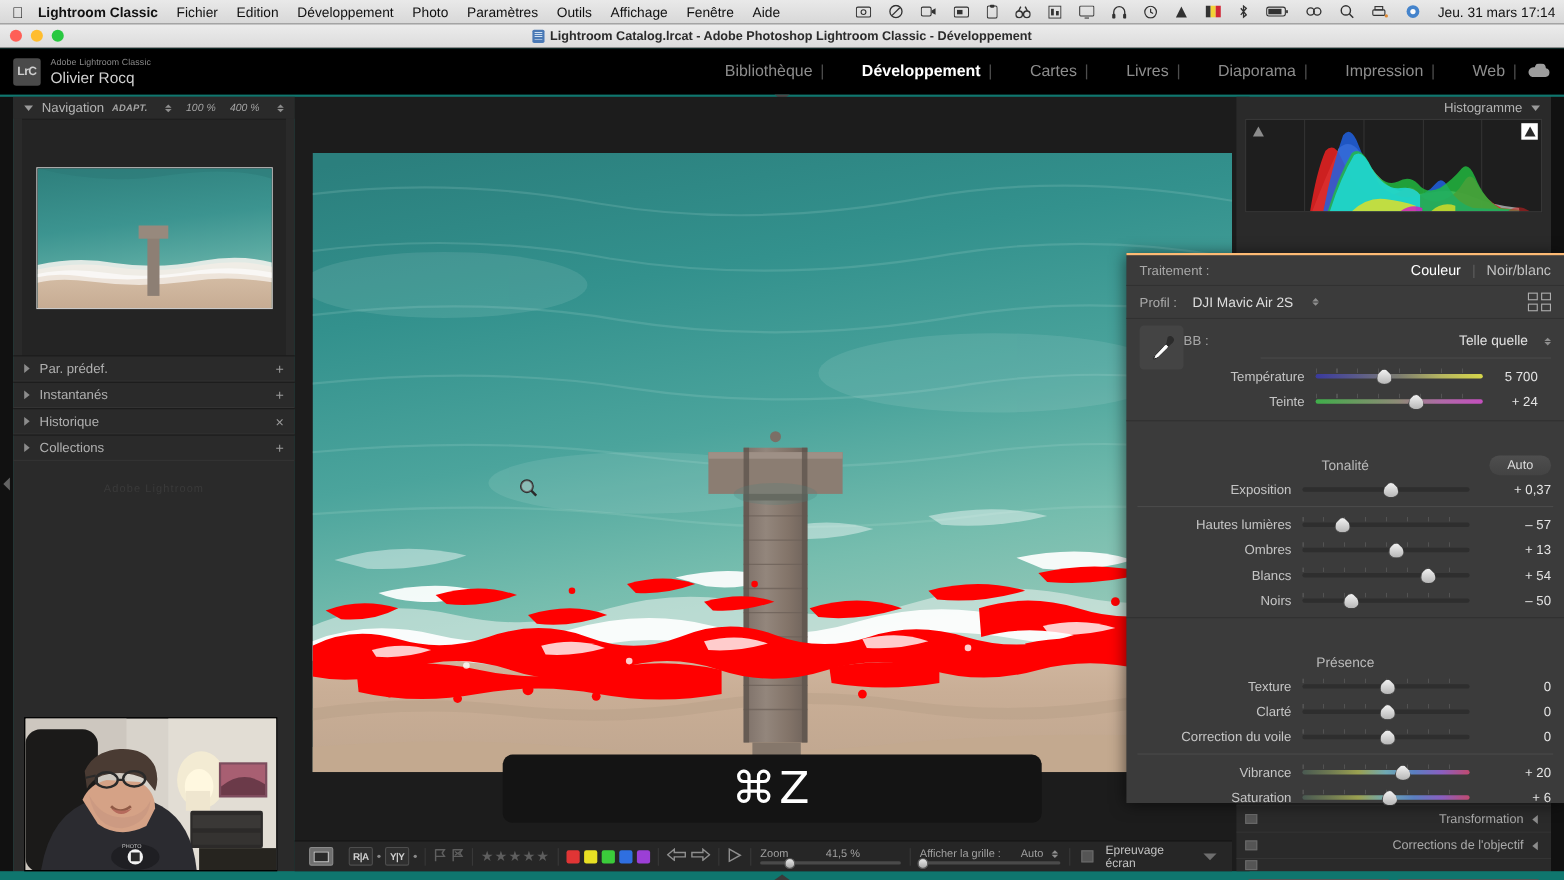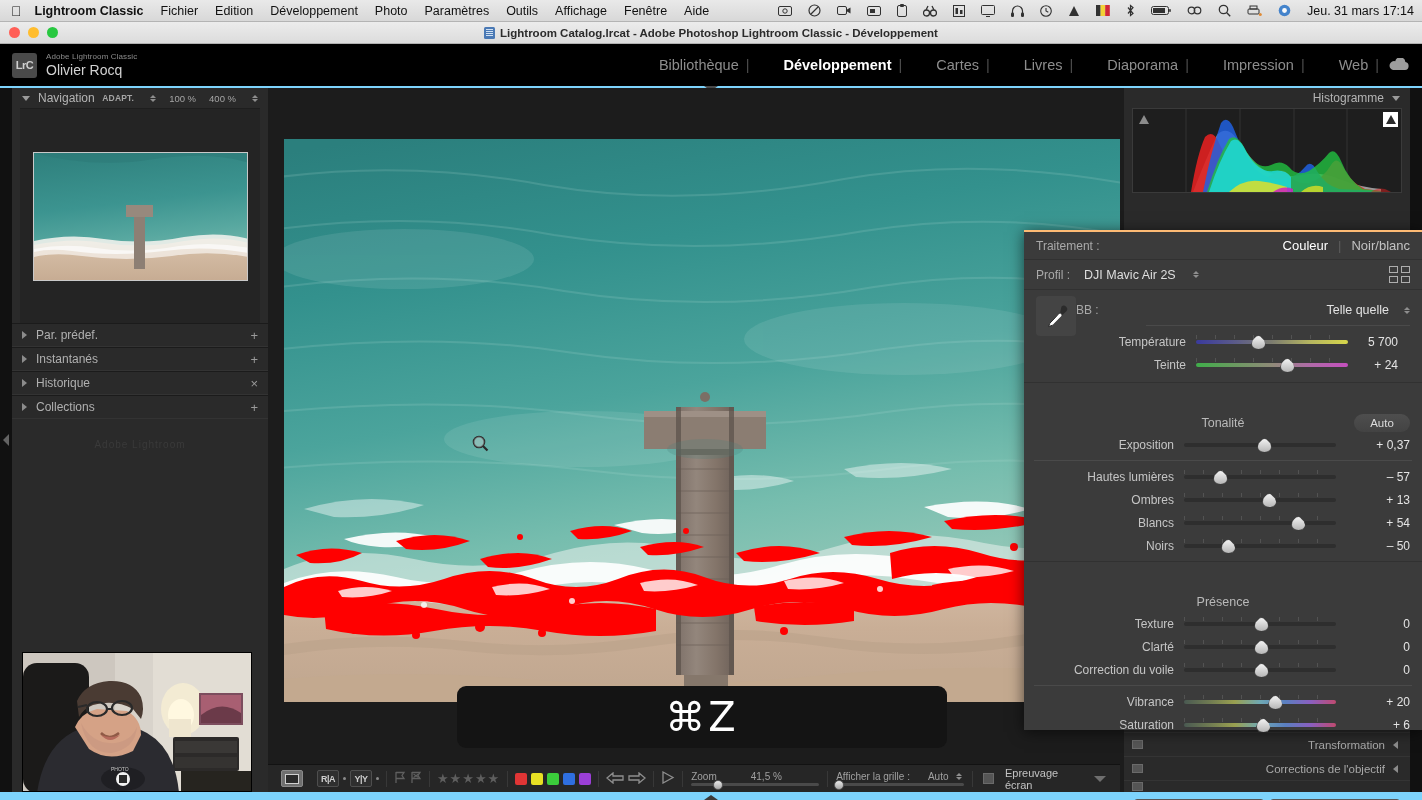--- a/index.html
+++ b/index.html
@@ -42,21 +42,21 @@
     display: flex; align-items: center; justify-content: center; gap: 5px;
   }
   .doc-ico { width: 11px; height: 12px; background: #4a79b5; border-radius: 1.5px;
     display: inline-block; position: relative; }
   .doc-ico::after { content:""; position:absolute; left:2px; top:2px; right:2px; bottom:3px;
     background: repeating-linear-gradient(#cfe0f2 0 1px, transparent 1px 2px); }
 
   
   .lr {
     position: absolute; left: 0; top: 44px; width: 1422px; height: 756px;
-    background: #7dd3fc;
+    background: #0f766e;
   }
   .lr-top {
     position: absolute; left: 0; top: 0; width: 1422px; height: 42px;
     background: #000; display: flex; align-items: center;
   }
   .identity { display: flex; align-items: center; gap: 9px; padding-left: 12px; }
   .lrc-badge {
     width: 25px; height: 25px; background: #4a4a4a; border-radius: 3px;
     color: #cfcfcf; font-size: 11px; font-weight: bold;
     display: flex; align-items: center; justify-content: center; letter-spacing: -.5px;
@@ -94,21 +94,21 @@
   .edge-tri-r { width:0;height:0;border-top:6px solid transparent;border-bottom:6px solid transparent;border-left:6px solid #636363; }
 
   .panel-head {
     height: 20px; display: flex; align-items: center; padding: 0 10px;
     font-size: 12px; color: #b4b4b4; background: #2a2a2a;
   }
   .tri { width:0;height:0;border-left:4.5px solid transparent;border-right:4.5px solid transparent;
     border-top:5px solid #9a9a9a; margin-right: 8px; }
   .tri-right { width:0;height:0;border-top:4.5px solid transparent;border-bottom:4.5px solid transparent;
     border-left:5px solid #8c8c8c; margin-right: 9px; }
-  .ph-right { margin-left: auto; display: flex; align-items: center; gap: 13px; font-size: 9.5px; color: #a5a5a5; }
+  .ph-right { margin-left: auto; display: flex; align-items: center; gap: 13px; font-size: 9.5px; color: #a5a5a5; font-style: italic; }
   .zlabel { white-space: nowrap; }
   .zlabel.bold { font-weight: bold; font-size: 8.5px; letter-spacing: .2px; }
   .stepper { display: inline-flex; flex-direction: column; gap: 1px; margin-left: 3px; }
   .stepper i { width: 0; height: 0; border-left: 3px solid transparent; border-right: 3px solid transparent; }
   .stepper i:first-child { border-bottom: 3.5px solid #8e8e8e; }
   .stepper i:last-child { border-top: 3.5px solid #8e8e8e; }
 
   .nav-preview-box {
     margin: 0 8px; height: 215px; background: #242424; border-top: 1px solid #1e1e1e;
     display: flex; align-items: center; justify-content: center;

